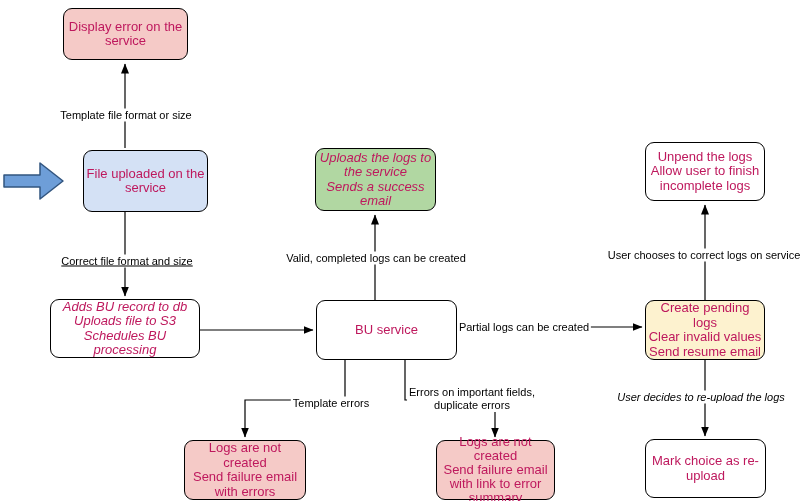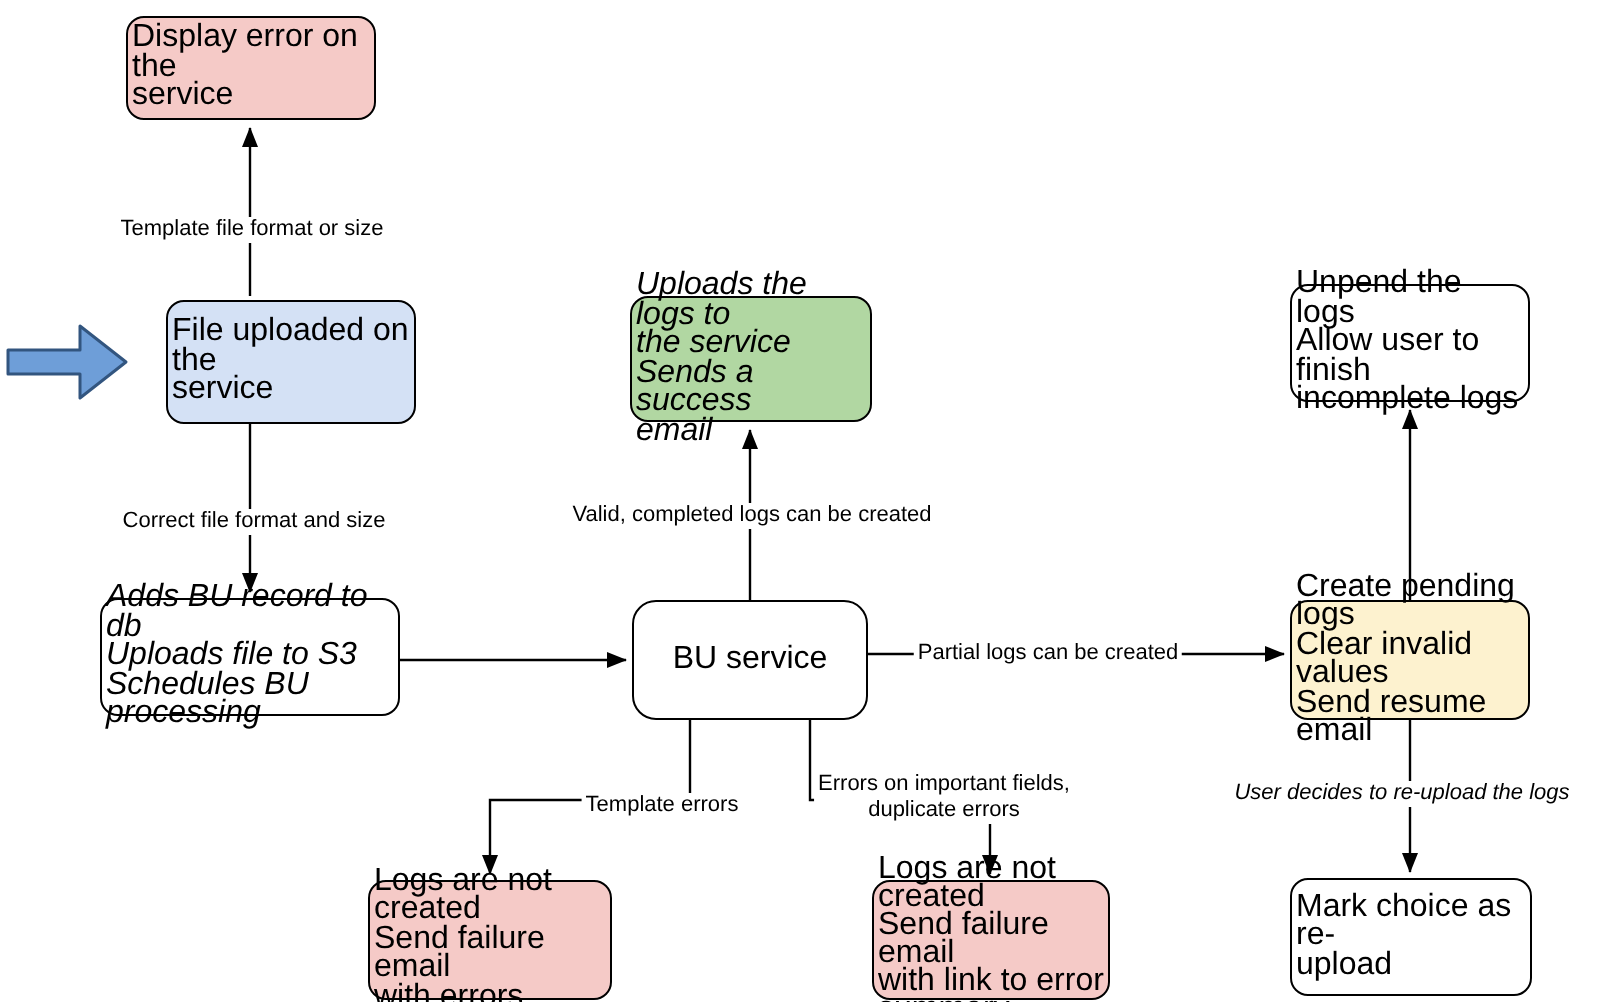--- a/index.html
+++ b/index.html
@@ -14,23 +14,23 @@
     position:absolute; left:0; top:0; width:801px; height:501px;
     z-index:1;
   }
   .node {
     position:absolute;
     box-sizing:border-box;
     border:1px solid #000000;
     border-radius:9px;
     background:#ffffff;
     display:flex; align-items:center; justify-content:center;
-    text-align:left;
-    font-size:16px; line-height:14.5px;
-    color:#000000;
+    text-align:center;
+    font-size:13px; line-height:14.5px;
+    color:#be185d;
     white-space:pre-line;
     z-index:3;
     padding:2px;
   }
   .elabel {
     position:absolute;
     transform:translate(-50%,-50%);
     background:#ffffff;
     font-size:11px; line-height:13px;
     color:#000000;
@@ -59,23 +59,24 @@
     <path d="M200,330 L313,330" fill="none" stroke="#000" stroke-width="1.2" marker-end="url(#arw)"></path>
     <path d="M375,300 L375,215 " fill="none" stroke="#000" stroke-width="1.2" marker-end="url(#arw)"></path>
     <path d="M434,327 L642,327" fill="none" stroke="#000" stroke-width="1.2" marker-end="url(#arw)"></path>
     <path d="M705,300 L705,205" fill="none" stroke="#000" stroke-width="1.2" marker-end="url(#arw)"></path>
     <path d="M705,360 L705,436" fill="none" stroke="#000" stroke-width="1.2" marker-end="url(#arw)"></path>
     <path d="M345,360 L345,400 L245,400 L245,437" fill="none" stroke="#000" stroke-width="1.2" marker-end="url(#arw)"></path>
     <path d="M405,360 L405,400 L495,400 L495,437" fill="none" stroke="#000" stroke-width="1.2" marker-end="url(#arw)"></path>
   </svg>
 
   <div class="elabel" style="left:126px; top:115px;">Template file format or size</div>
-  <div class="elabel" style="left:127px; top:261px;">Correct file format and size</div>
+  <div class="elabel" style="left:127px; top:261px;text-decoration:underline;">Correct file format and size</div>
   <div class="elabel" style="left:376px; top:258px;">Valid, completed logs can be created</div>
   <div class="elabel" style="left:524px; top:327px;">Partial logs can be created</div>
+  <div class="elabel" style="left:704px; top:255px;">User chooses to correct logs on service</div>
   <div class="elabel" style="left:701px; top:397px;font-style:italic;">User decides to re-upload the logs</div>
   <div class="elabel" style="left:331px; top:403px;">Template errors</div>
   <div class="elabel" style="left:472px; top:399px;">Errors on important fields,
 duplicate errors</div>
 
   <div class="node" style="left: 63px; top: 8px; width: 125px; height: 52px; background-color: rgb(245, 202, 199);">
     <span>Display error on the
 service</span>
   </div>
 
@@ -83,21 +84,21 @@
     <span>File uploaded on the
 service</span>
   </div>
 
   <div class="node" style="left: 50px; top: 299px; width: 150px; height: 59px; background-color: rgb(255, 255, 255); font-style: italic;">
     <span>Adds BU record to db
 Uploads file to S3
 Schedules BU processing</span>
   </div>
 
-  <div class="node" style="left: 316px; top: 300px; width: 118px; height: 60px; background-color: rgb(255, 255, 255); border-radius: 12px;">
+  <div class="node" style="left: 316px; top: 300px; width: 141px; height: 60px; background-color: rgb(255, 255, 255);">
     <span>BU service</span>
   </div>
 
   <div class="node" style="left: 315px; top: 148px; width: 121px; height: 63px; background-color: rgb(177, 215, 162); font-style: italic;">
     <span>Uploads the logs to
 the service
 Sends a success
 email</span>
   </div>
 

